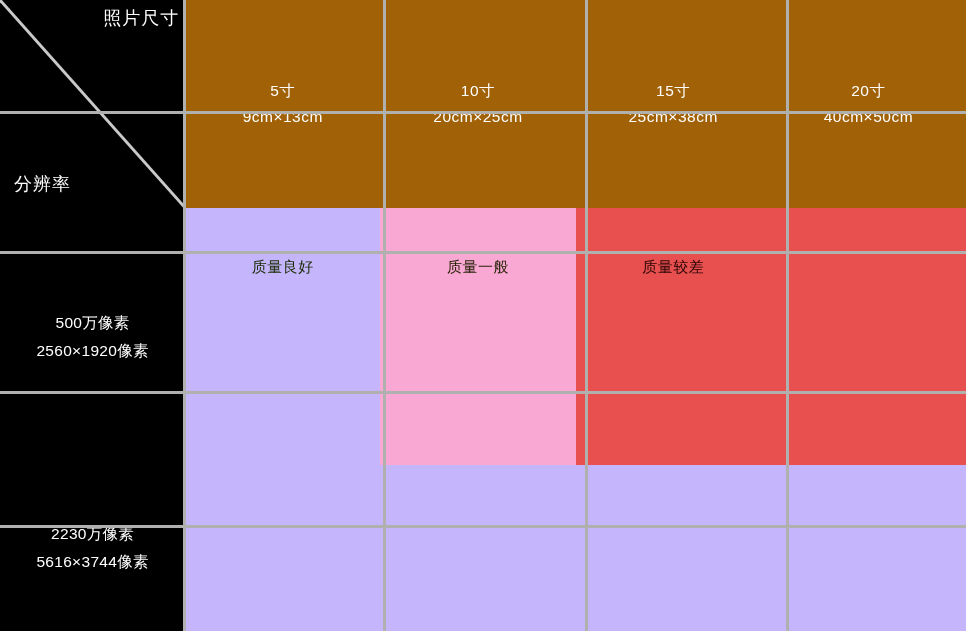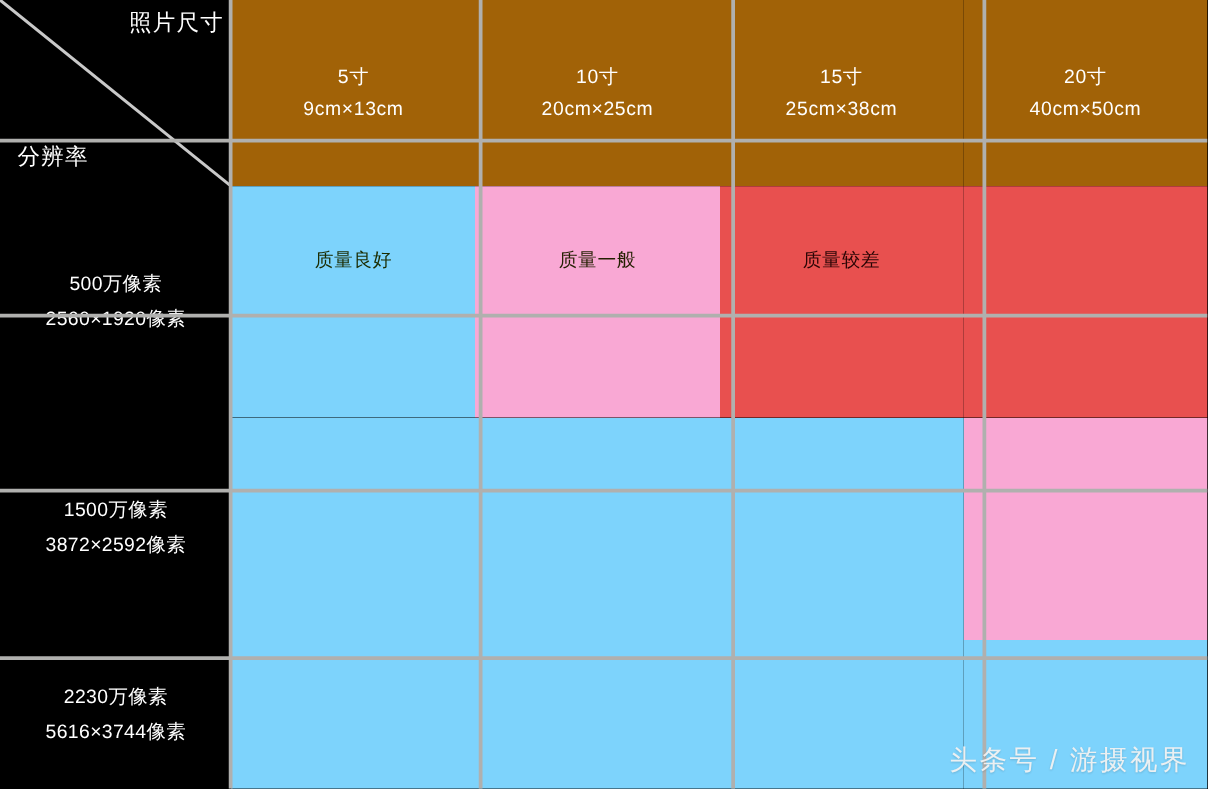--- a/index.html
+++ b/index.html
@@ -129,21 +129,21 @@
     left: 14px;
     bottom: 12px;
     color: #ffffff;
     font-size: 18px;
     line-height: 24px;
     white-space: nowrap;
     letter-spacing: 1px;
   }
 
   
-  .q-good { background: #7dd3fc; }
+  .q-good { background: #c4b5fd; }
   .q-fair { background: #f9a8d4; }
   .q-poor { background: #e8504f; }
 
   .cell-label {
     color: #111111;
     font-size: 15px;
     letter-spacing: 0.5px;
     white-space: nowrap;
   }
   .q-good .cell-label { color: #1a2b00; }
@@ -271,48 +271,20 @@
           </div>
         </td>
         <td class="q-poor">
           <div class="cell-inner label-top">
             <span class="cell-label"></span>
           </div>
         </td>
       </tr>
 
 
-      <tr class="r-3">
-        <td class="rowhdr">
-          <div class="cell-inner">
-            <div class="line1">1500万像素</div>
-            <div class="line2">3872×2592像素</div>
-          </div>
-        </td>
-        <td class="q-good">
-          <div class="cell-inner">
-            <span class="cell-label"></span>
-          </div>
-        </td>
-        <td class="q-good">
-          <div class="cell-inner">
-            <span class="cell-label"></span>
-          </div>
-        </td>
-        <td class="q-good">
-          <div class="cell-inner">
-            <span class="cell-label"></span>
-          </div>
-        </td>
-        <td class="q-fair">
-          <div class="cell-inner">
-            <span class="cell-label"></span>
-          </div>
-        </td>
-      </tr>
 
       <tr class="r-4">
         <td class="rowhdr">
           <div class="cell-inner">
             <div class="line1">2230万像素</div>
             <div class="line2">5616×3744像素</div>
           </div>
         </td>
         <td class="q-good">
           <div class="cell-inner">
@@ -344,15 +316,14 @@
     <div class="vline" style="left:383px;"></div>
     <div class="vline" style="left:585px;"></div>
     <div class="vline" style="left:786px;"></div>
 
     <div class="hline" style="top:111px;"></div>
     <div class="hline" style="top:251px;"></div>
     <div class="hline" style="top:391px;"></div>
     <div class="hline" style="top:525px;"></div>
   </div>
 
-  <div id="watermark">头条号 / 游摄视界</div>
 
 </div>
 
 </body></html>

